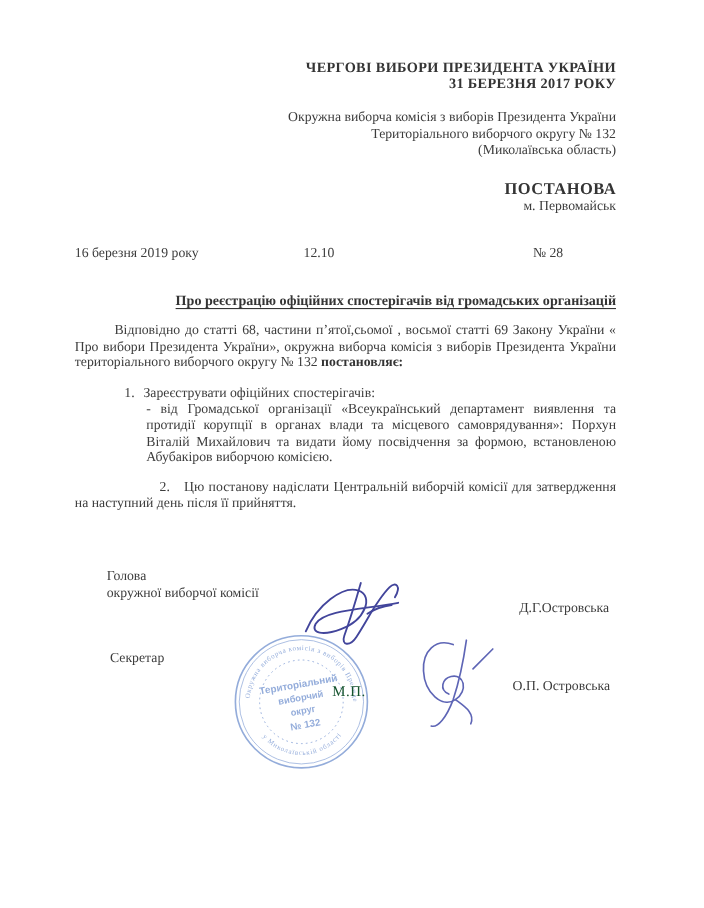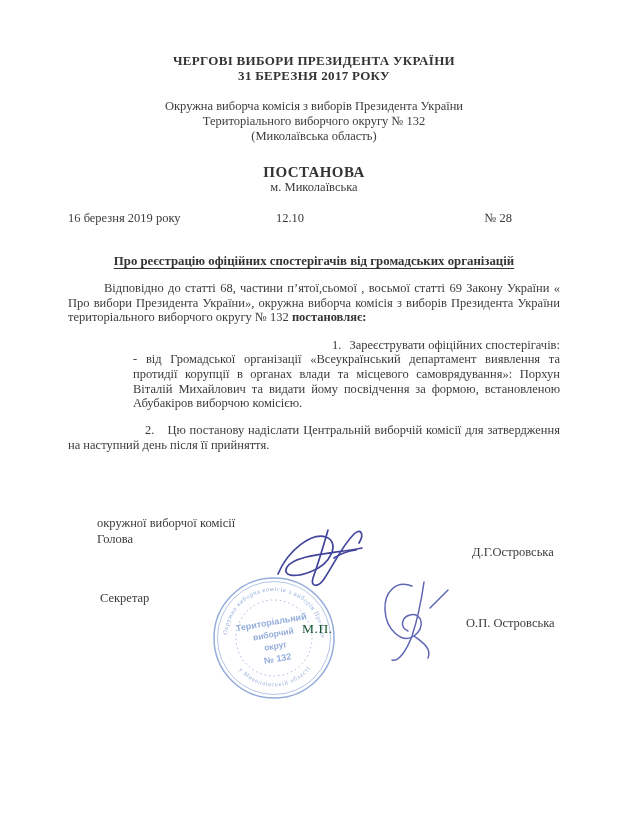--- a/index.html
+++ b/index.html
@@ -10,43 +10,43 @@
     overflow:hidden;
     font-family:"Liberation Serif","DejaVu Serif",serif;
     color:#3c3c3c;
     font-size:12.5px;
   }
   .content{
     position:absolute;
     left:68px;top:53px;
     width:492px;
   }
-  .center{text-align:center;}
+  .center{text-align:right;}
   .bold{font-weight:bold;color:#343434;}
   .hdr-title{font-size:13px;line-height:15px;letter-spacing:.3px;}
   .hdr-org{font-size:12.5px;line-height:15px;margin-top:16px;}
   .resolution-block{margin-top:21px;line-height:15px;}
   .resolution-title{font-size:15px;letter-spacing:.4px;}
   .date-row{
     display:flex;align-items:flex-end;
-    margin-top:16px;line-height:15px;font-family:Liberation Serif, serif;
+    margin-top:28px;line-height:15px;font-family:Liberation Serif, serif;
   }
   .date-row .left{flex:1;text-align:left;}
   .date-row .mid{width:60px;text-align:center;}
   .date-row .right{flex:1;text-align:right;padding-right:48px;}
   .subject{
     margin-top:27px;
     font-size:12.8px;line-height:16px;
     text-decoration:underline;
     text-decoration-thickness:1px;
     text-underline-offset:3px;
   }
   .body-text{line-height:14.7px;text-align:justify;}
   .p1{margin-top:12px;text-indent:36px;}
-  .list-item1{margin-top:10px;margin-left:45px;text-align:right;}
+  .list-item1{margin-top:10px;margin-left:45px;text-align:left;}
   .list-item1 .num{margin-right:8px;}
   .sub-item{margin-left:65px;text-align:justify;}
   .p2{margin-top:12px;text-indent:77px;}
   .p2 .num{margin-right:13px;}
   
   .abs{position:absolute;line-height:15.5px;}
   .sig-title{left:97px;top:516px;}
   .sig-chairman-svg{left:268px;top:524px;}
   .sig-chairman-name{left:472px;top:545px;}
   .sig-secretary-title{left:100px;top:591px;}
@@ -67,21 +67,21 @@
     </div>
 
     <div class="center hdr-org">
       <div>Окружна виборча комісія з виборів Президента України</div>
       <div>Територіального виборчого округу № 132</div>
       <div>(Миколаївська область)</div>
     </div>
 
     <div class="center resolution-block">
       <div class="bold resolution-title">ПОСТАНОВА</div>
-      <div>м. Миколаївська</div>
+      <div>м. Первомайськ</div>
     </div>
 
     <div class="date-row">
       <span class="left">16 березня  2019 року</span>
       <span class="mid">12.10</span>
       <span class="right">№ 28</span>
     </div>
 
     <div class="center subject bold">Про реєстрацію офіційних спостерігачів від громадських організацій</div>
 
@@ -93,22 +93,22 @@
 
     <div class="body-text sub-item">- від Громадської організації «Всеукраїнський департамент виявлення та протидії корупції в органах влади та місцевого самоврядування»: Порхун Віталій Михайлович та видати йому посвідчення за формою, встановленою Абубакіров виборчою комісією.</div>
 
     <p class="body-text p2">
       <span class="num">2.</span><span>Цю постанову надіслати Центральній виборчій комісії для затвердження на наступний день після її прийняття.</span>
     </p>
 
   </div>
 
   <div class="abs sig-title">
+    <div>Голова</div>
     <div>окружної виборчої комісії</div>
-    <div>Голова</div>
   </div>
 
   <svg class="abs sig-chairman-svg" width="104" height="66" viewBox="0 0 104 66">
     <g fill="none" stroke="#2e3191" stroke-width="1.7" stroke-linecap="round" opacity="0.9">
       <path d="M10,50 C20,26 44,8 58,13 C72,18 64,40 42,48 C26,54 14,52 19,43 C28,30 64,30 94,24"></path>
       <path d="M60,6 C56,20 50,40 45,54 C42,63 50,64 56,55 C66,40 74,22 86,10 C92,4 97,9 91,19"></path>
       <path d="M66,34 C72,30 80,27 88,26"></path>
     </g>
   </svg>
 

